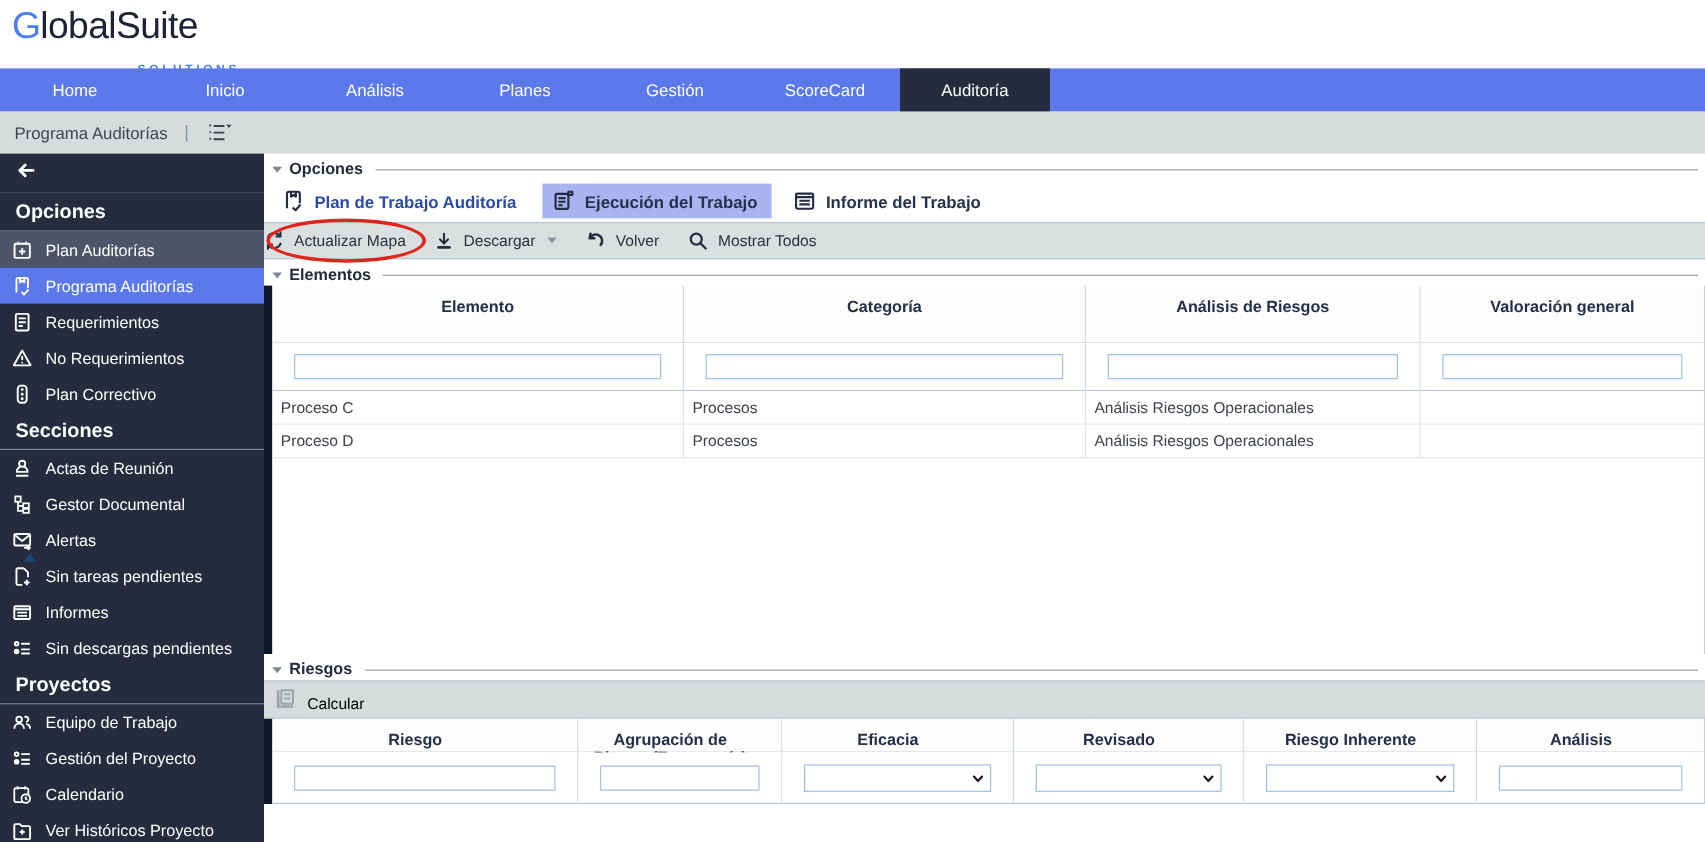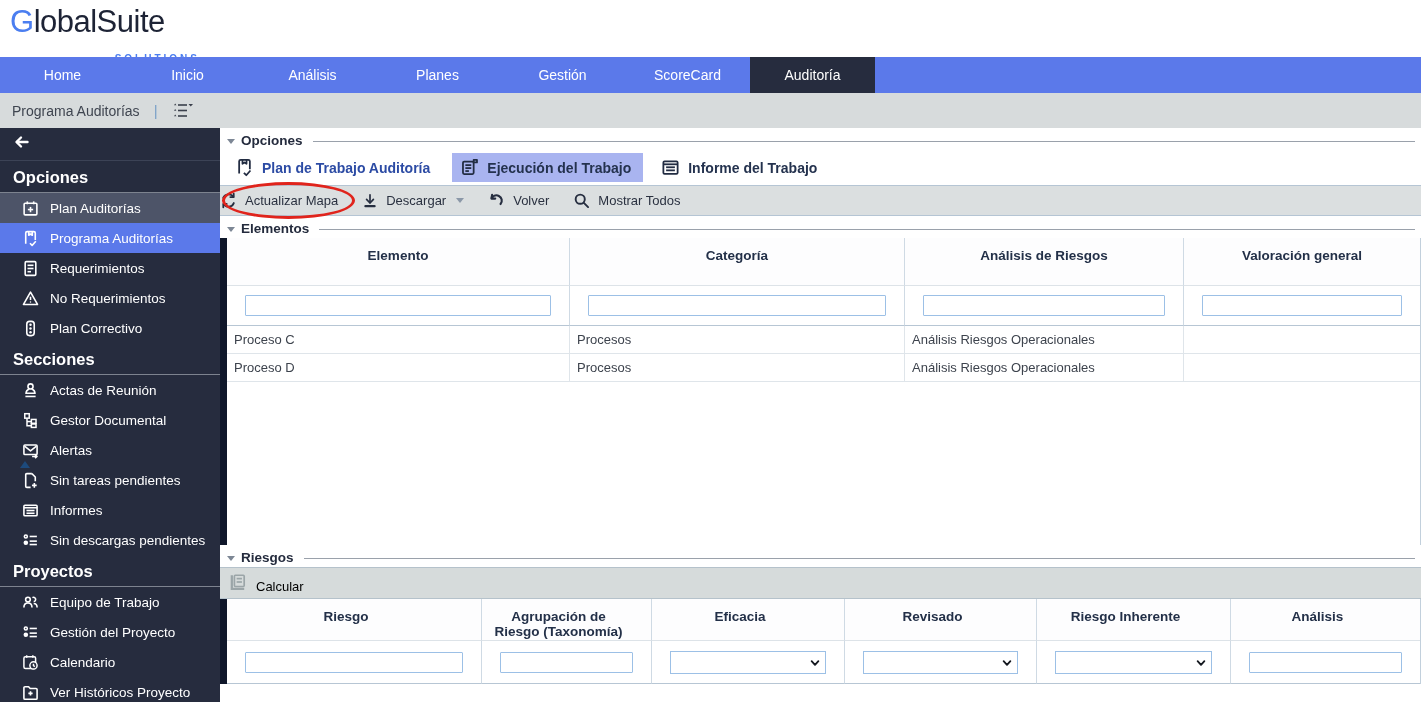--- a/index.html
+++ b/index.html
@@ -31,21 +31,21 @@
   .crumb-sep{color:#7aa0c8;font-size:15px}
   .crumb-icon{color:#3a404c;display:flex;align-items:center}
 
   
   .bodyrow{flex:1;display:flex;min-height:0}
 
   
   .sidebar{width:220px;background:var(--navy);color:#fff;flex-shrink:0}
   .side-back{height:33px;display:flex;align-items:center;padding-left:13px;border-bottom:1px solid #3c4356;cursor:pointer}
   .side-header{font-size:16.5px;font-weight:700;padding:7px 13px 5px;border-bottom:1px solid #7d838f}
-  .side-item{height:30px;display:flex;align-items:center;gap:11px;padding-left:21px;font-size:13.5px;cursor:pointer;position:relative}
+  .side-item{height:30px;display:flex;align-items:center;gap:11px;padding-left:9px;font-size:13.5px;cursor:pointer;position:relative}
   .side-item.hl{background:var(--sidebar-item-highlight)}
   .side-item.active{background:var(--accent)}
   .sicon{width:18px;height:18px;display:flex;align-items:center;justify-content:center;flex-shrink:0}
   .alert-up{position:absolute;left:20px;top:26px;width:0;height:0;border-left:5px solid transparent;border-right:5px solid transparent;border-bottom:7px solid #1d4a7c}
 
   
   .main{flex:1;background:#fff;min-width:0;display:flex;flex-direction:column}
   .fieldset-header{display:flex;align-items:center;gap:6px;padding:5px 4px 2px 7px}
   .fs-caret{width:0;height:0;border-left:4px solid transparent;border-right:4px solid transparent;border-top:5px solid #7d8795;margin-top:2px}
   .fs-label{font-weight:700;font-size:13.5px;color:#242b3d;white-space:nowrap}
@@ -63,21 +63,21 @@
   .drop-caret{width:0;height:0;border-left:4px solid transparent;border-right:4px solid transparent;border-top:5px solid #8b98a8;margin-left:2px}
   .red-ellipse{position:absolute;left:2px;top:-4px;width:133px;height:37px;border:3px solid var(--annotation-red);border-radius:50%;pointer-events:none}
 
   .panel{border-left:7px solid #0f172a;border-right:1px solid #c2d0dc}
   .grid{display:grid}
   .gE{grid-template-columns:343px 335px 279px 1fr}
   .gR{grid-template-columns:255px 170px 193px 192px 194px 1fr}
   .th{border-right:1px solid #cfdae4;border-bottom:1px solid #dde3e8;display:flex;align-items:flex-start;justify-content:center;text-align:center;padding-top:10px;font-weight:700;font-size:13.5px;color:#233048;background:#fdfdfe}
   .th:last-child{border-right:none}
   .thE{height:48px}
-  .thR{height:42px;padding-left:8px;padding-right:24px}
+  .thR{height:28px;padding-left:8px;padding-right:24px}
   .tf{border-right:1px solid #cfdae4;border-bottom:1px solid #b7c6d4;display:flex;align-items:center;justify-content:center;background:#fff}
   .tf:last-child{border-right:none}
   .tfE{height:40px}
   .tfR{height:43px}
   input.filter{width:calc(100% - 36px);height:21px;border:1px solid #9cc0e6;border-radius:1px;outline:none;font-size:12px;padding:0 4px;background:#fff}
   .selwrap{position:relative;width:calc(100% - 36px);height:23px;border:1px solid #9cc0e6;background:#fff;cursor:pointer}
   .selwrap svg{position:absolute;right:4px;top:5px}
   .td{height:28px;border-right:1px solid #dfe5ea;border-bottom:1px solid #dfe5ea;display:flex;align-items:center;padding-left:7px;font-size:13px;color:#3d434d;background:#fff}
   .td:last-child{border-right:none}
   .spacerE{height:163px;background:#fff}

